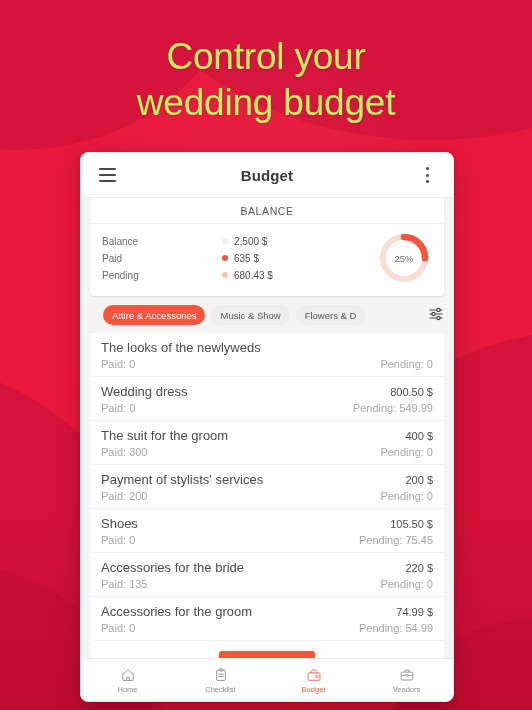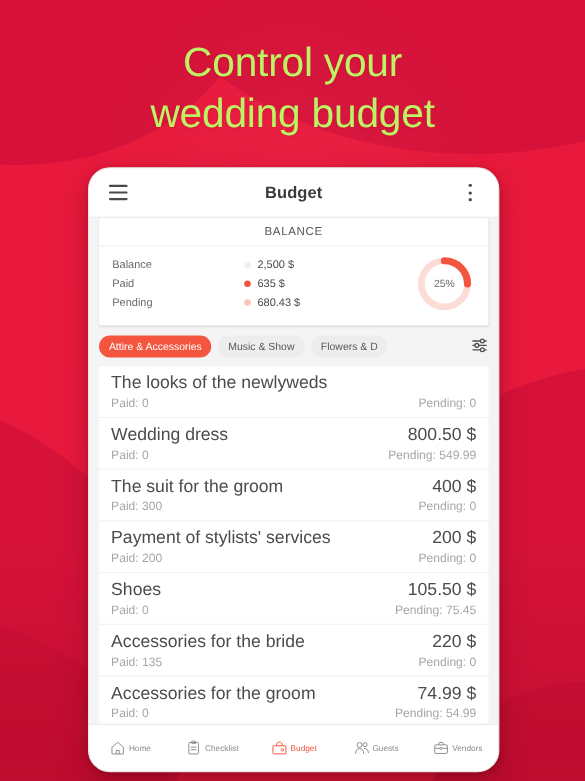--- a/index.html
+++ b/index.html
@@ -78,21 +78,21 @@
   .headline .l2 { display: block; }
 
   
   .phone {
     position: absolute;
     left: 80px;
     top: 152px;
     width: 372px;
     height: 548px;
     background: #F2F2F2;
-    border-radius: 20px;
+    border-radius: 8px;
     box-shadow: 0 10px 26px rgba(90,0,16,0.30), 0 2px 5px rgba(90,0,16,0.25);
     overflow: hidden;
     border: 1px solid #E6E6E6;
   }
   .screen {
     position: absolute;
     inset: 0;
     background: #F4F4F4;
     display: flex;
     flex-direction: column;
@@ -212,21 +212,21 @@
   .tabs-wrap {
     position: relative;
     flex: none;
     margin-top: 7px;
     height: 24px;
   }
   .tabs {
     display: flex;
     align-items: center;
     gap: 6px;
-    padding: 0 9px;
+    padding: 0 22px;
     height: 24px;
     overflow: hidden;
     white-space: nowrap;
   }
   .tab {
     height: 20px;
     padding: 0 9px;
     border-radius: 10px;
     background: #EDEDED;
     color: #585858;
@@ -263,25 +263,25 @@
     padding: 7px 11px 6px 11px;
     border-bottom: 1px solid #F1F1F1;
     cursor: pointer;
   }
   .row-top, .row-bottom {
     display: flex;
     justify-content: space-between;
     align-items: baseline;
   }
   .row-title {
-    font-size: 16px;
+    font-size: 13px;
     color: #4B4B4B;
   }
   .row-amount {
-    font-size: 16px;
+    font-size: 11px;
     color: #4B4B4B;
   }
   .row-paid, .row-pending {
     font-size: 11px;
     color: #A6A6A6;
     margin-top: 3px;
   }
   .addcost-area {
     flex: 1;
     display: flex;
@@ -316,21 +316,21 @@
     height: 42px;
     background: #FFFFFF;
     border-top: 1px solid #EAEAEA;
     display: flex;
     flex: none;
     align-items: center;
   }
   .navitem {
     flex: 1;
     display: flex;
-    flex-direction: row;
+    flex-direction: column;
     align-items: center;
     justify-content: center;
     gap: 2px;
     cursor: pointer;
   }
   .navitem .navlabel {
     font-size: 7.5px;
     color: #8B8B8B;
   }
   .navitem.active .navlabel { color: #F4553F; }
@@ -533,29 +533,20 @@
 
       <div class="navitem active">
         <svg class="navicon" viewBox="0 0 20 20">
           <path d="M3.6 7.4 h12.8 a1 1 0 0 1 1 1 v7.2 a1 1 0 0 1 -1 1 H3.6 a1 1 0 0 1 -1 -1 V8.4 a1 1 0 0 1 1 -1 Z" fill="none" stroke="#F4553F" stroke-width="1.1"></path>
           <path d="M6.6 7.2 C6.6 4.6 8 3.2 10 3.2 C12 3.2 13.4 4.6 13.4 7.2" fill="none" stroke="#F4553F" stroke-width="1.1" stroke-linecap="round"></path>
           <circle cx="13.4" cy="12" r="1.4" fill="none" stroke="#F4553F" stroke-width="1.1"></circle>
         </svg>
         <span class="navlabel">Budget</span>
       </div>
 
-      <div class="navitem">
-        <svg class="navicon" viewBox="0 0 20 20">
-          <circle cx="7.4" cy="6.6" r="2.8" fill="none" stroke="#8B8B8B" stroke-width="1.1"></circle>
-          <path d="M2.8 16 C2.8 12.6 4.8 10.6 7.4 10.6 C10 10.6 12 12.6 12 16" fill="none" stroke="#8B8B8B" stroke-width="1.1" stroke-linecap="round"></path>
-          <circle cx="13.6" cy="6.2" r="2.3" fill="none" stroke="#8B8B8B" stroke-width="1.1"></circle>
-          <path d="M13 10.4 C15.5 10.4 17.4 12.4 17.4 15.4" fill="none" stroke="#8B8B8B" stroke-width="1.1" stroke-linecap="round"></path>
-        </svg>
-        <span class="navlabel">Guests</span>
-      </div>
 
       <div class="navitem">
         <svg class="navicon" viewBox="0 0 20 20">
           <rect x="2.8" y="6.4" width="14.4" height="9.8" rx="1.3" fill="none" stroke="#8B8B8B" stroke-width="1.1"></rect>
           <path d="M7.4 6.2 V5 a1.2 1.2 0 0 1 1.2 -1.2 h2.8 A1.2 1.2 0 0 1 12.6 5 v1.2" fill="none" stroke="#8B8B8B" stroke-width="1.1"></path>
           <line x1="2.8" y1="10.4" x2="17.2" y2="10.4" stroke="#8B8B8B" stroke-width="1.1"></line>
           <rect x="8.8" y="9.3" width="2.4" height="2.2" rx="0.6" fill="#FFFFFF" stroke="#8B8B8B" stroke-width="1"></rect>
         </svg>
         <span class="navlabel">Vendors</span>
       </div>

